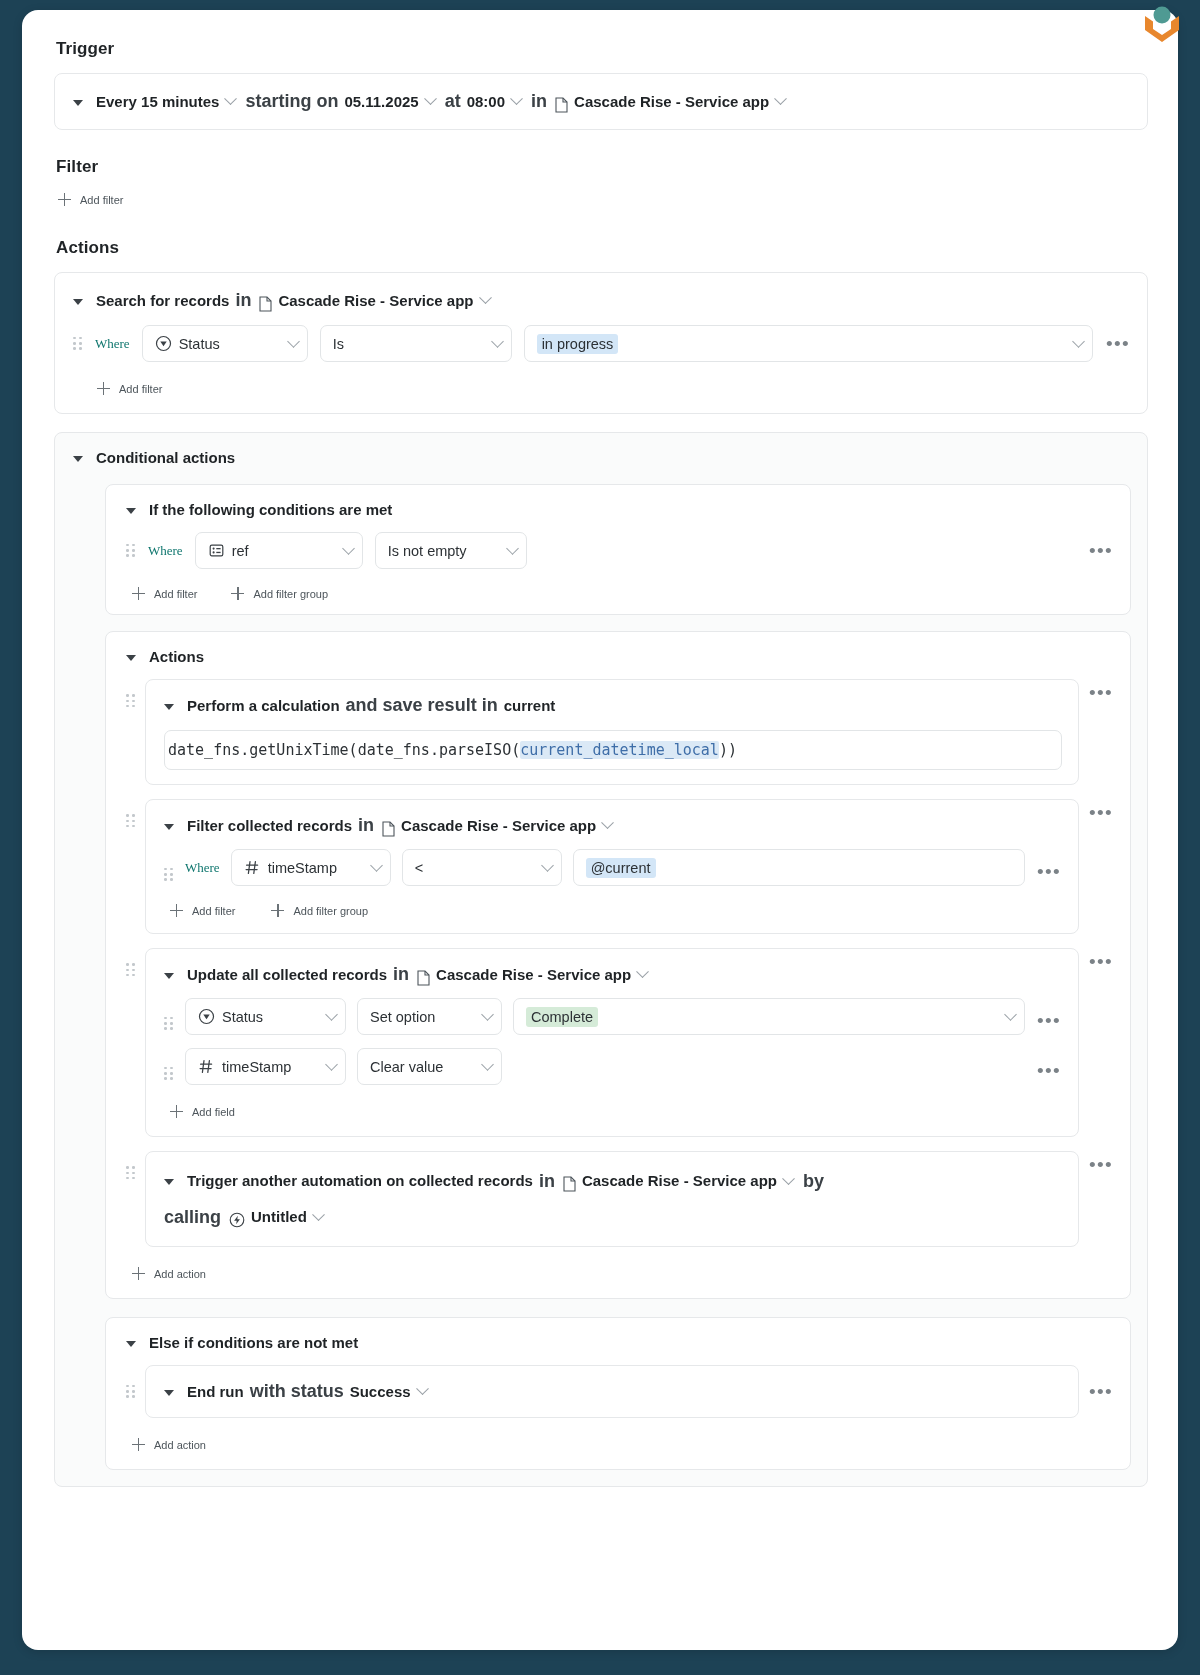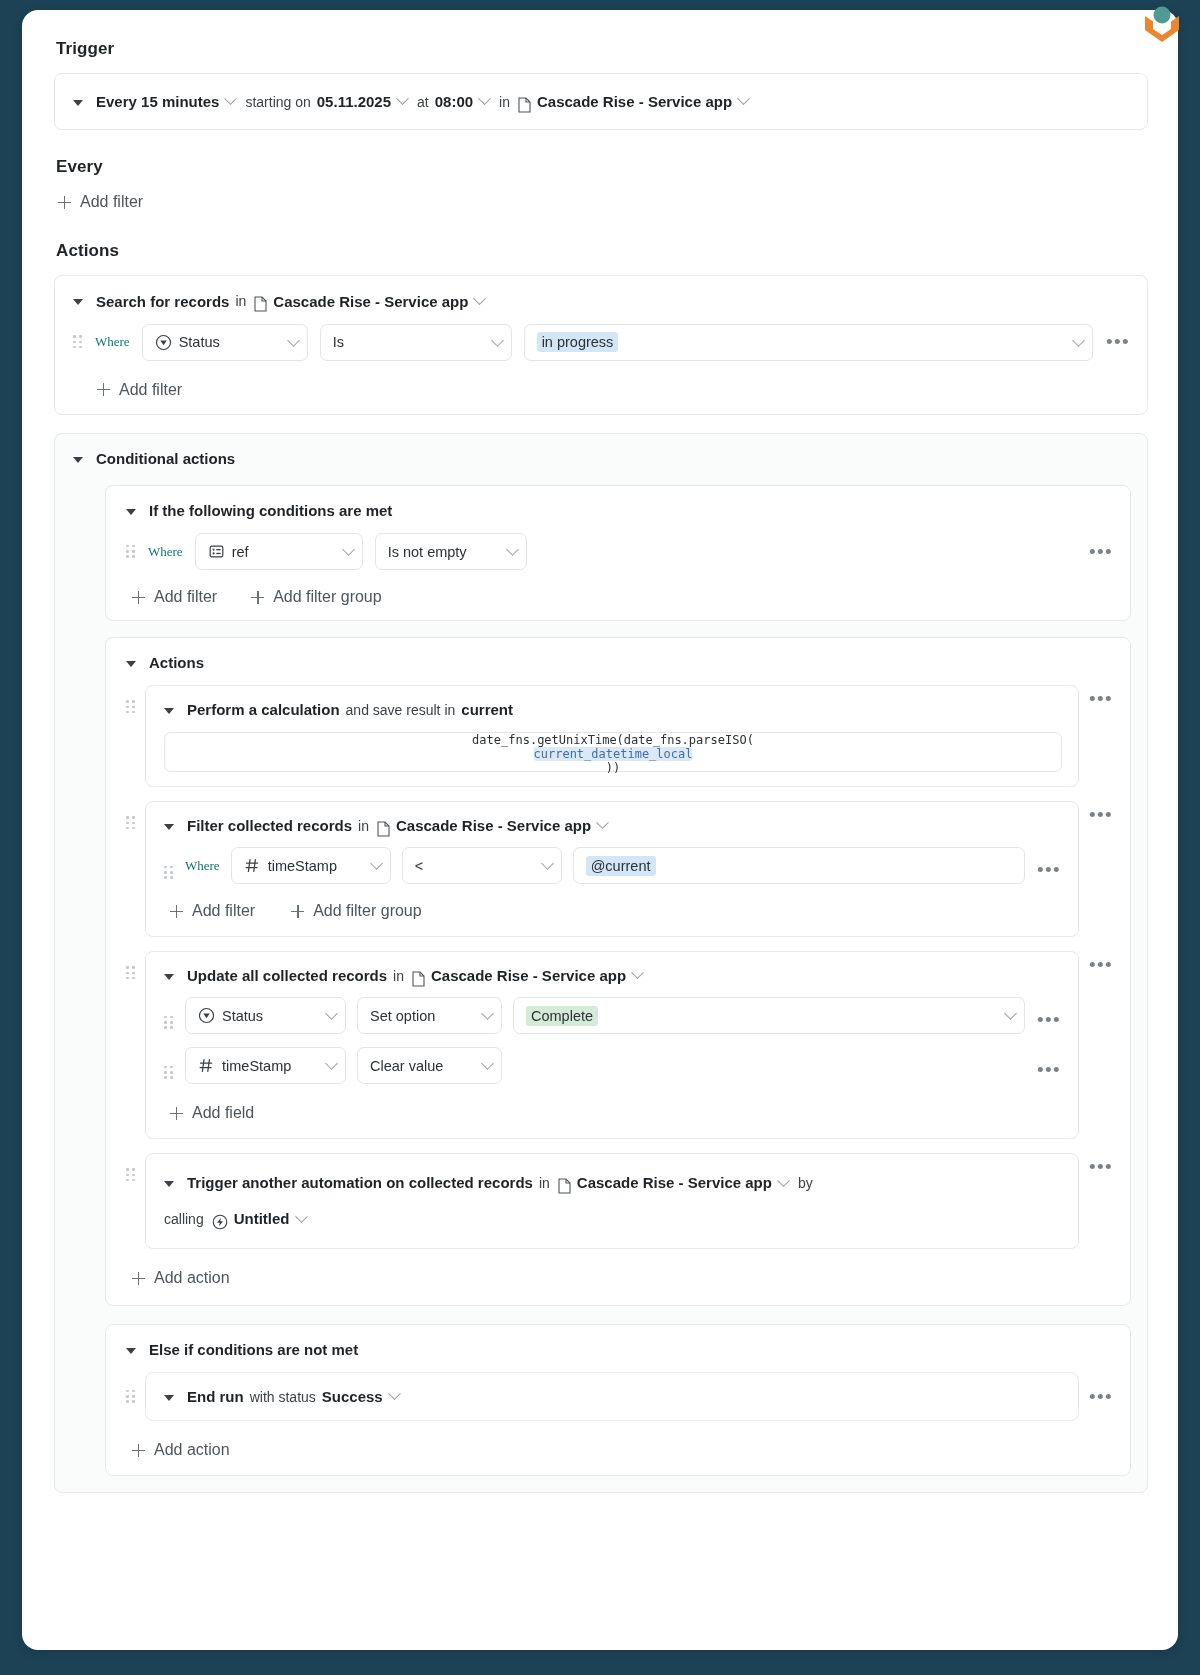--- a/index.html
+++ b/index.html
@@ -48,37 +48,37 @@
 
   .row-line { display: flex; align-items: center; flex-wrap: wrap; }
 
   .caret {
     display: inline-block; width: 0; height: 0;
     border-left: 5px solid transparent; border-right: 5px solid transparent;
     border-top: 6px solid #3b4146;
     margin-right: 13px; flex: none; position: relative; top: 1px;
   }
   .bold { font-weight: bold; color: #1f2326; font-size: 15px; }
-  .norm { font-weight: normal; color: #3b4146; font-size: 14px; text-align: right; }
+  .norm { font-weight: bold; color: #3b4146; font-size: 18px; text-align: right; }
   .gap { display: inline-block; width: 6px; }
 
   .chev {
     display: inline-block; width: 9px; height: 9px;
     border-right: 1.6px solid #9aa1a7; border-bottom: 1.6px solid #9aa1a7;
     transform: rotate(45deg) translate(-2px,-2px);
     margin: 0 4px 0 7px; flex: none;
   }
 
   
   .doc-icon { display:inline-block; width: 13px; height: 16px; margin: 0 6px 0 2px; position: relative; top: 3px; flex: none;}
 
   
   .addlink {
     display: inline-flex; align-items: center;
-    font-size: 16px; color: #4d555b; cursor: pointer;
+    font-size: 11px; color: #4d555b; cursor: pointer;
   }
   .plus { display: inline-block; position: relative; width: 13px; height: 13px; margin-right: 9px; flex:none;}
   .plus::before, .plus::after {
     content: ""; position: absolute; background: #6b7277;
   }
   .plus::before { left: 0; top: 6px; width: 13px; height: 1.4px; }
   .plus::after  { top: 0; left: 6px; height: 13px; width: 1.4px; }
 
   #filter-add { margin: 16px 0 0 4px; }
 
@@ -134,23 +134,22 @@
 
   .act-wrap { display: flex; align-items: flex-start; gap: 9px; margin-top: 14px; }
   .act-wrap .drag { margin-top: 14px; }
   .act-body { flex: 1; border: 1px solid #e6e8ea; border-radius: 8px; padding: 15px 16px 14px 18px; background:#fff;}
   .act-wrap .dots { margin-top: 9px; }
 
   .formula {
     margin-top: 14px; height: 40px;
     border: 1px solid #e2e5e7; border-radius: 7px; background: #fff;
     display: flex; align-items: center; padding: 0 3px;
-    font-family: "DejaVu Sans Mono", monospace; font-size: 12px; color: #2c3135;
+    font-family: "DejaVu Sans Mono", monospace; font-size: 15px; color: #2c3135;
     white-space: nowrap;
-    flex-direction: column;
   }
   .formula .var { background: #dbe9f6; color: #3f6ea8; border-radius: 2px; }
 
   .sub-row { display: flex; align-items: center; gap: 11px; margin-top: 13px; }
   .sub-add-row { display: flex; gap: 36px; margin: 18px 0 2px 6px; }
 
   
   #else-card { margin-top: 18px; padding: 16px 16px 14px 20px; }
 
   .end-wrap { display: flex; align-items: center; gap: 9px; margin-top: 14px; }
@@ -195,21 +194,21 @@
       <svg class="doc-icon" viewBox="0 0 13 16">
         <path d="M1 1 h7 l4 4 v10 h-11 z" fill="none" stroke="#4d555b" stroke-width="1.1"></path>
         <path d="M8 1 v4 h4" fill="none" stroke="#4d555b" stroke-width="1.1"></path>
       </svg>
       <span class="bold">Cascade Rise - Service app</span>
       <span class="chev"></span>
     </span>
   </div>
 
   
-  <div class="section-title sec-filter-title">Every</div>
+  <div class="section-title sec-filter-title">Filter</div>
   <div class="addlink" id="filter-add">
     <span class="plus"></span>
     <span>Add filter</span>
   </div>
 
   
   <div class="section-title sec-actions-title">Actions</div>
 
   
   <div class="panel" id="search-panel">

